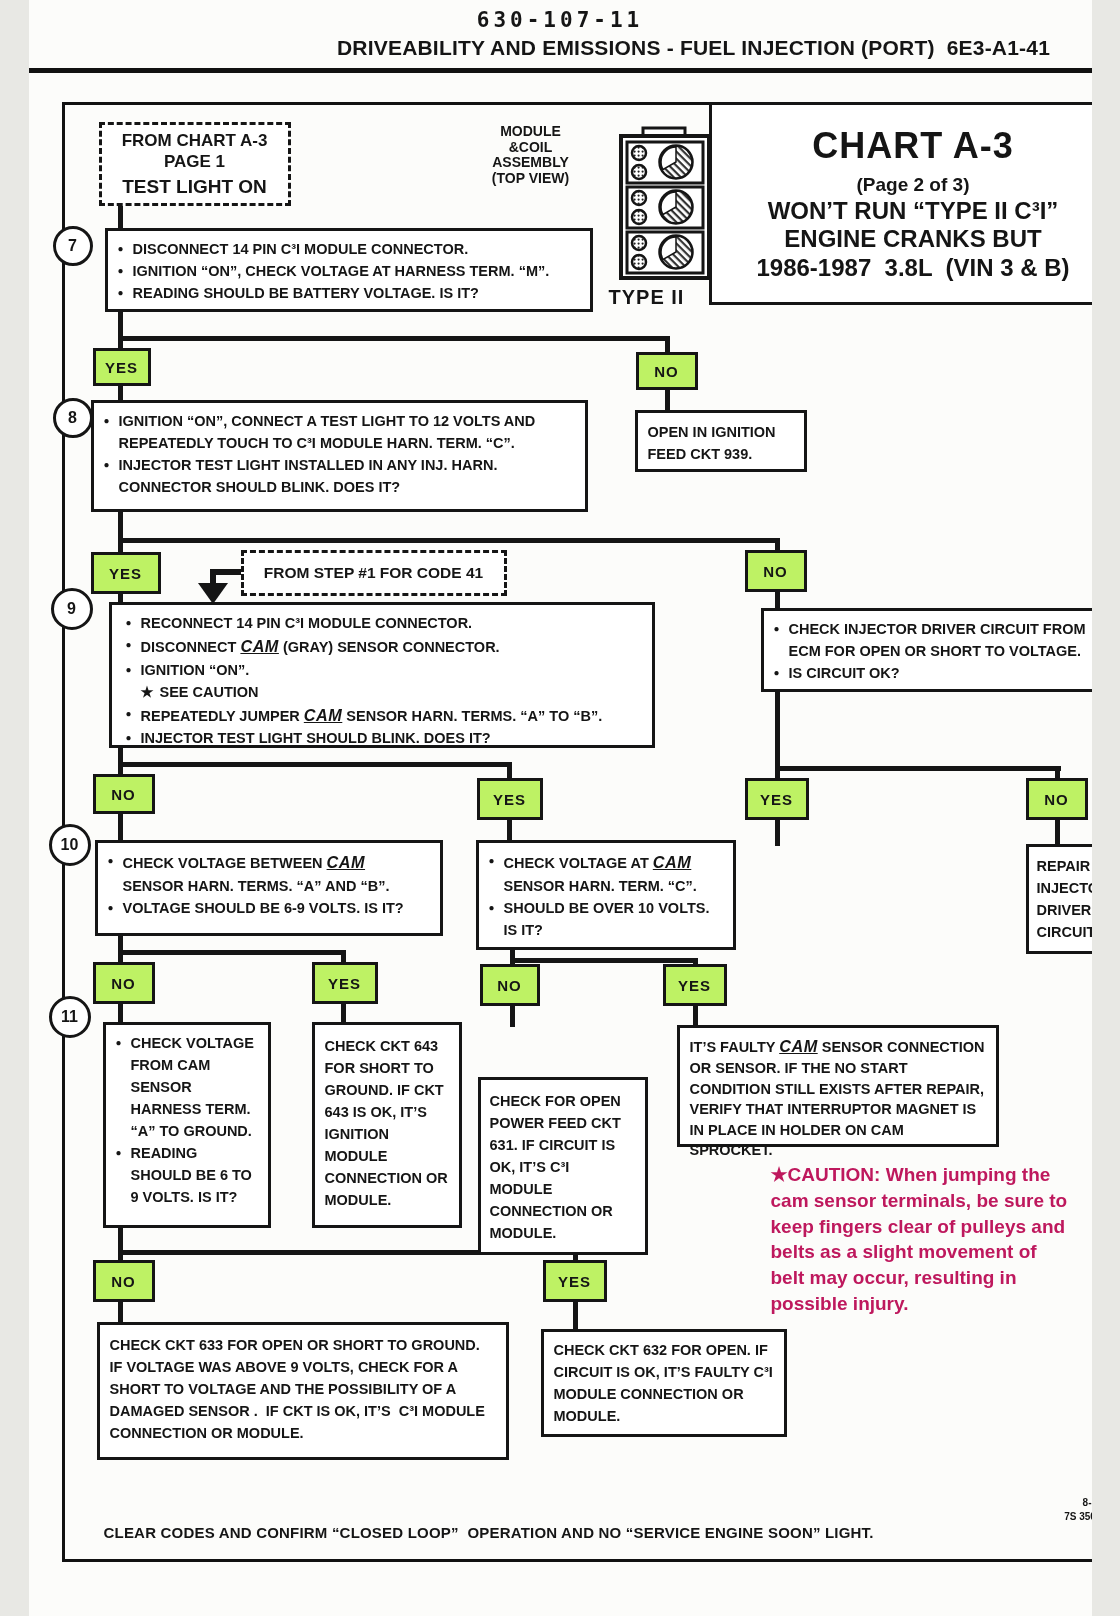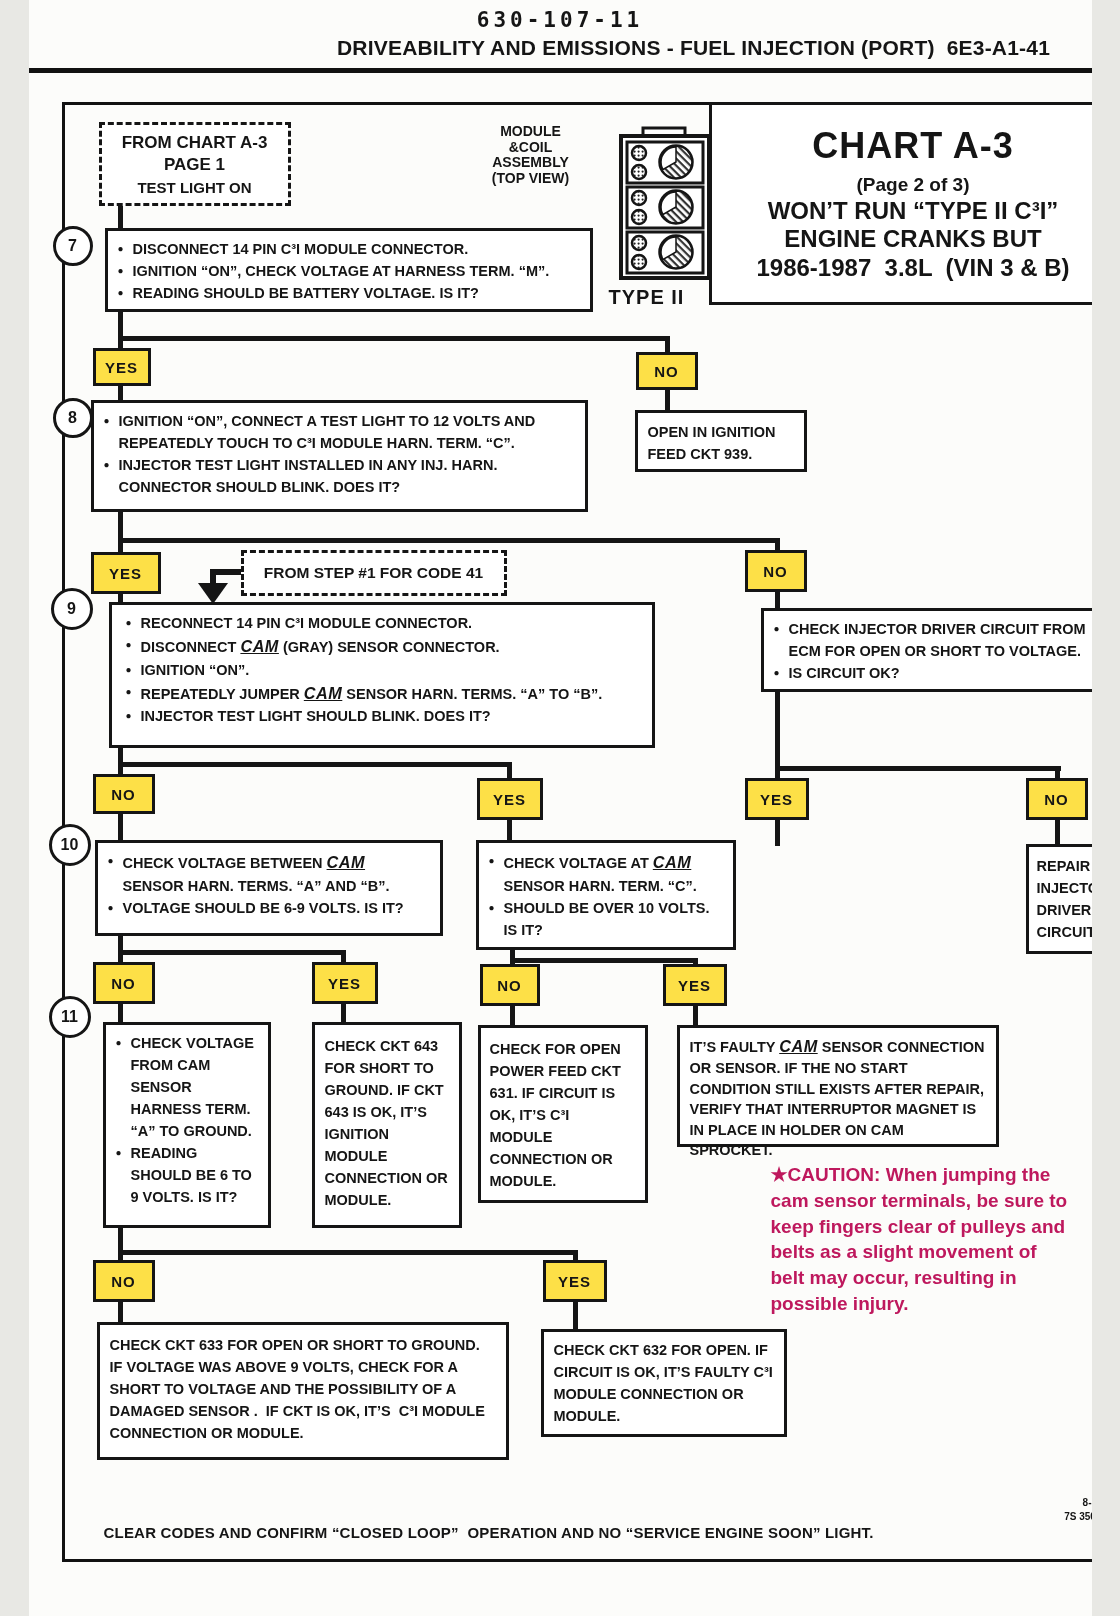--- a/index.html
+++ b/index.html
@@ -19,21 +19,21 @@
   .rule{left:0;top:68px;width:1120px;height:5px;background:#111;}
 
   
   .frame{left:33px;top:102px;width:1056px;height:1460px;border:3px solid #111;background:transparent;}
 
   .box{position:absolute;box-sizing:border-box;border:3px solid #151515;background:#fff;z-index:2;}
   .dashedbox{border:3px dashed #151515;}
   .proc{padding:7px 10px;font-size:14.5px;line-height:1.52;font-weight:700;}
   .center{display:flex;flex-direction:column;align-items:center;justify-content:center;text-align:center;}
 
-  .lbl{position:absolute;box-sizing:border-box;border:3px solid #151515;background:#fde047;z-index:3;
+  .lbl{position:absolute;box-sizing:border-box;border:3px solid #151515;background:#bef264;z-index:3;
        display:flex;align-items:center;justify-content:center;
        font-size:15px;font-weight:800;letter-spacing:1px;}
 
   .vline,.hline{position:absolute;background:#151515;z-index:1;}
   .vline{width:5px;} .hline{height:5px;}
 
   .circle{position:absolute;border:3px solid #151515;border-radius:50%;background:#fff;z-index:2;
           display:flex;align-items:center;justify-content:center;font-size:16px;font-weight:800;}
 
   .brow{display:flex;align-items:flex-start;}
@@ -41,21 +41,21 @@
   .bt{flex:1;}
   .cam{font-style:italic;text-decoration:underline;font-size:1.12em;letter-spacing:.5px;}
   .starline .bg{visibility:hidden;}
   .star-g{margin-right:6px;}
 
   .title-main{font-size:36px;font-weight:800;letter-spacing:1px;line-height:1.15;}
   .title-page{font-size:19px;font-weight:800;line-height:1.2;margin-top:8px;}
   .title-desc{font-size:24px;font-weight:800;line-height:1.18;}
 
   .entry-l12{font-size:17px;font-weight:800;line-height:1.25;}
-  .entry-l3{font-size:15px;font-weight:800;margin-top:4px;}
+  .entry-l3{font-size:19px;font-weight:800;margin-top:4px;}
 
   .modlabel{font-size:14px;font-weight:800;line-height:1.12;text-align:center;}
   .typelabel{font-size:20px;font-weight:800;text-align:left;letter-spacing:1px;}
 
   .code41{font-size:15.5px;font-weight:800;display:flex;align-items:center;justify-content:center;}
   .tri{position:absolute;width:0;height:0;z-index:2;
        border-left:15px solid transparent;border-right:15px solid transparent;border-top:21px solid #151515;}
 
   .caution-blk{font-size:19px;font-weight:700;line-height:1.36;color:#be185d;}
   .caution-blk .c-title{font-weight:800;}
@@ -203,20 +203,24 @@
         <span class="bt">RECONNECT 14 PIN C³I  MODULE CONNECTOR.</span>
       </div>
     <div class="brow">
         <span class="bg">●</span>
         <span class="bt"><span>DISCONNECT </span><span class="cam">CAM</span><span> (GRAY) SENSOR CONNECTOR.</span></span>
       </div>
     <div class="brow">
         <span class="bg">●</span>
         <span class="bt">IGNITION “ON”.</span>
       </div>
+    <div class="brow starline">
+        <span class="bg"></span>
+        <span class="bt"><span class="star-g">★</span><span>SEE CAUTION</span></span>
+      </div>
     <div class="brow">
         <span class="bg">●</span>
         <span class="bt"><span>REPEATEDLY JUMPER </span><span class="cam">CAM</span><span> SENSOR HARN. TERMS. “A” TO “B”.</span></span>
       </div>
     <div class="brow">
         <span class="bg">●</span>
         <span class="bt">INJECTOR TEST LIGHT SHOULD BLINK.  DOES IT?</span>
       </div>
   </div>
 
@@ -272,21 +276,21 @@
         <span class="bg">●</span>
         <span class="bt">CHECK VOLTAGE FROM CAM SENSOR HARNESS TERM. “A” TO GROUND.</span>
       </div>
     <div class="brow">
         <span class="bg">●</span>
         <span class="bt">READING SHOULD BE 6 TO 9 VOLTS.  IS IT?</span>
       </div>
   </div>
 
   <div class="box proc" style="left:283px;top:1022px;width:150px;height:206px;padding-top:10px;">CHECK CKT 643 FOR SHORT TO GROUND.  IF CKT 643 IS OK, IT’S IGNITION MODULE CONNECTION OR MODULE.</div>
-  <div class="box proc" style="left:449px;top:1025px;width:170px;height:178px;padding-top:10px;padding-left:9px;">CHECK FOR OPEN POWER FEED CKT 631.  IF CIRCUIT IS OK, IT’S C³I MODULE CONNECTION OR MODULE.</div>
+  <div class="box proc" style="left:449px;top:1077px;width:170px;height:178px;padding-top:10px;padding-left:9px;">CHECK FOR OPEN POWER FEED CKT 631.  IF CIRCUIT IS OK, IT’S C³I MODULE CONNECTION OR MODULE.</div>
 
   <div class="box proc" style="left:648px;top:1025px;width:322px;height:122px;line-height:1.42;">
     <span>IT’S FAULTY </span><span class="cam">CAM</span><span> SENSOR CONNECTION OR SENSOR.  IF THE NO START CONDITION STILL EXISTS AFTER REPAIR, VERIFY THAT INTERRUPTOR MAGNET IS IN PLACE IN HOLDER ON CAM SPROCKET.</span>
   </div>
 
   <div class="abs caution-blk" style="left:742px;top:1162px;width:304px;">
     <span class="c-star">★</span><span class="c-title">CAUTION:</span><span> When jumping the cam sensor terminals, be sure to keep fingers clear of pulleys and belts as a slight movement of belt may occur, resulting in possible injury.</span>
   </div>
 
   <div class="lbl" style="left:64px;top:1260px;width:62px;height:42px;">NO</div>

